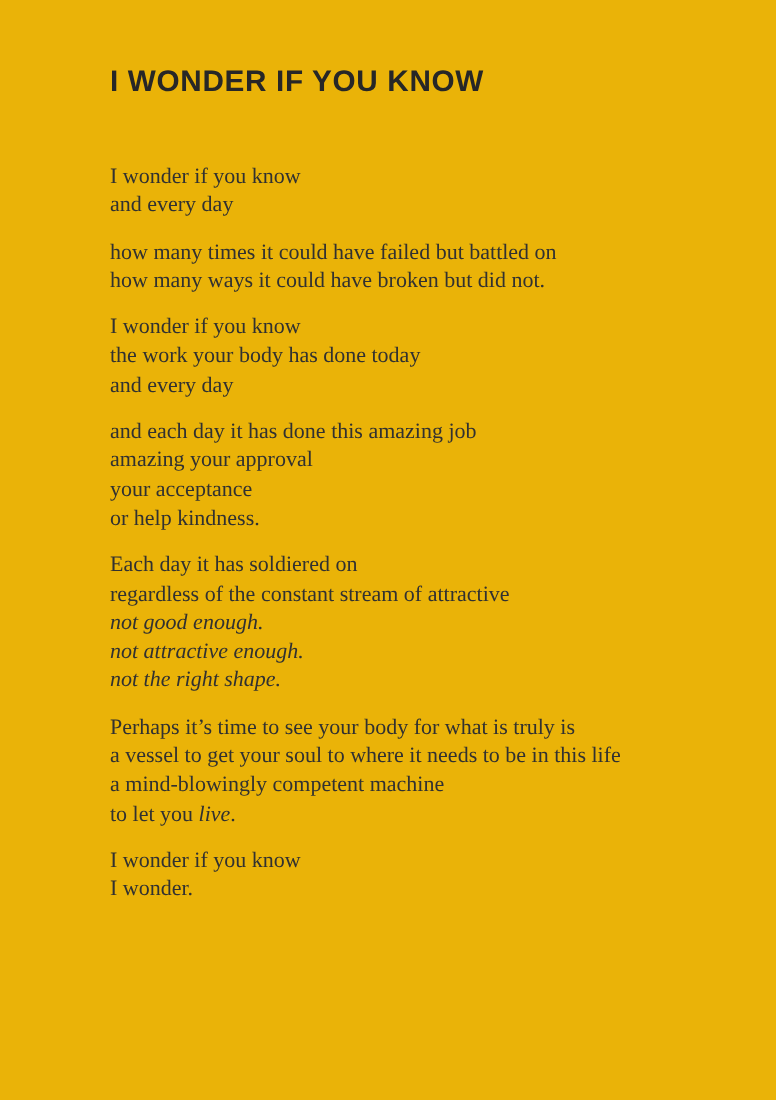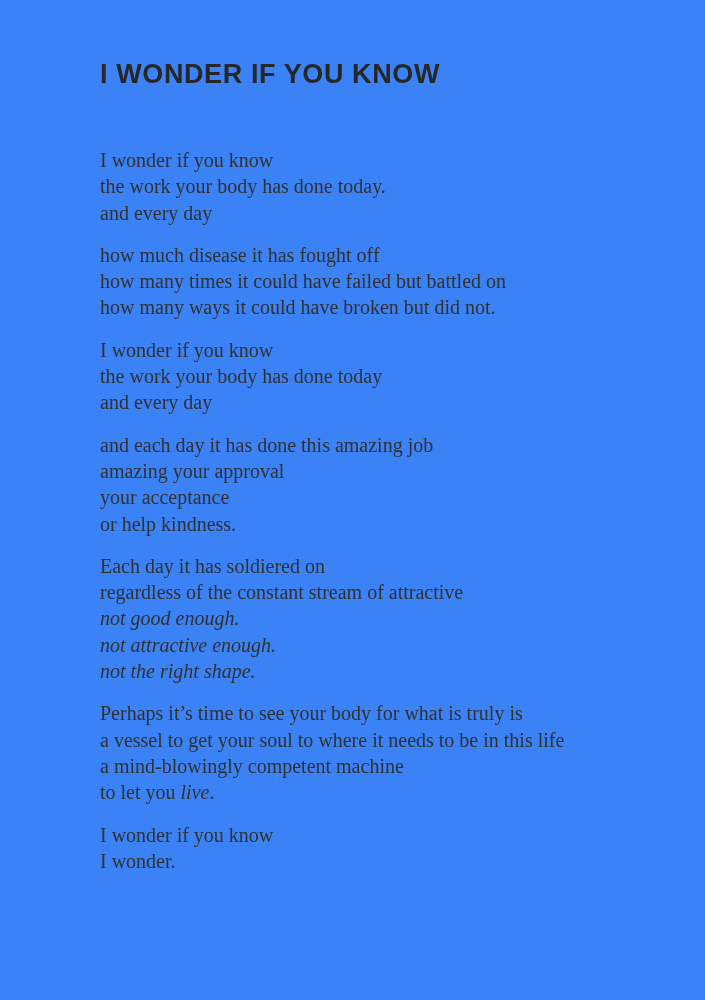--- a/index.html
+++ b/index.html
@@ -4,21 +4,21 @@
 <style>
   html, body {
     margin: 0;
     padding: 0;
     background: #ffffff;
   }
   .page {
     position: relative;
     width: 705px;
     height: 1000px;
-    background: #3b82f6;
+    background: #eab308;
     box-sizing: border-box;
     padding: 57px 40px 0 100px;
     overflow: hidden;
     font-family: "Liberation Serif", serif;
   }
   .title {
     margin: 0 0 56px 0;
     font-family: "Liberation Sans", sans-serif;
     font-weight: 700;
     font-size: 27px;
@@ -43,25 +43,23 @@
   }
 </style>
 </head>
 <body>
 
 <div class="page">
   <h1 class="title">I WONDER IF YOU KNOW</h1>
   <div class="poem-body">
       <div class="stanza">
         <div class="line"><span>I wonder if you know</span></div>
-        <div class="line"><span>the work your body has done today.</span></div>
         <div class="line"><span>and every day</span></div>
       </div>
       <div class="stanza">
-        <div class="line"><span>how much disease it has fought off</span></div>
         <div class="line"><span>how many times it could have failed but battled on</span></div>
         <div class="line"><span>how many ways it could have broken but did not.</span></div>
       </div>
       <div class="stanza">
         <div class="line"><span>I wonder if you know</span></div>
         <div class="line"><span>the work your body has done today</span></div>
         <div class="line"><span>and every day</span></div>
       </div>
       <div class="stanza">
         <div class="line"><span>and each day it has done this amazing job</span></div>

